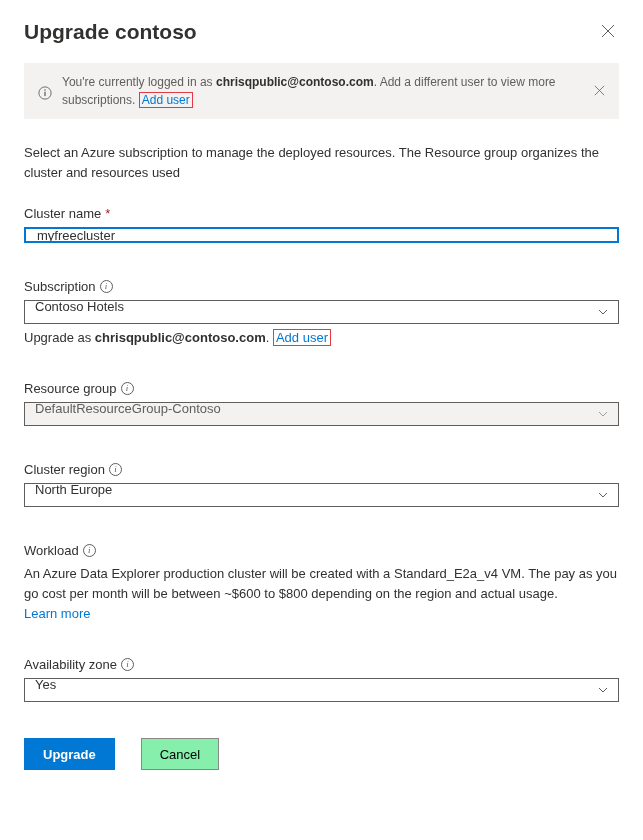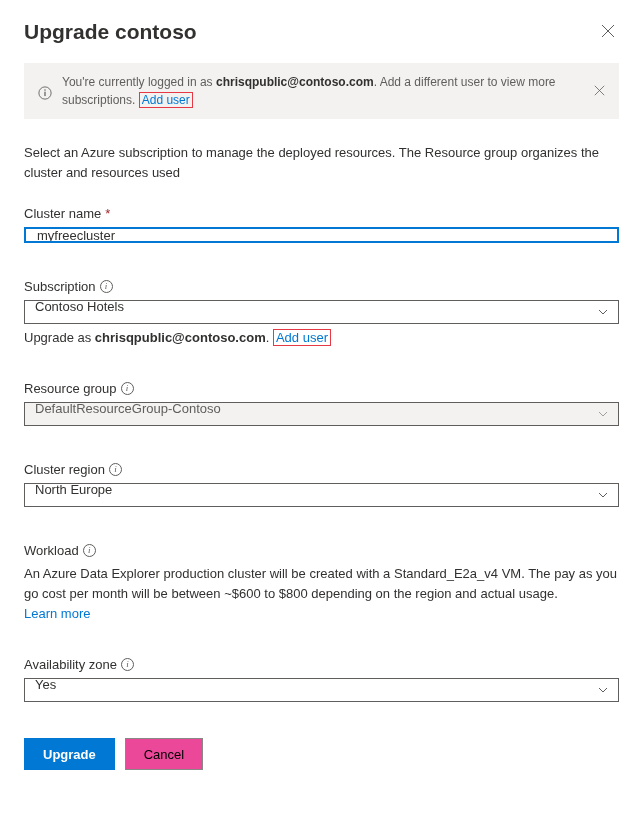--- a/index.html
+++ b/index.html
@@ -108,28 +108,28 @@
       position: absolute;
       right: 10px;
       top: 50%;
       transform: translateY(-50%);
       pointer-events: none;
     }
     .helper-line { font-size: 13px; color: #323130; margin-top: 6px; }
     .helper-line b { font-weight: 600; }
     .workload-desc { font-size: 13px; color: #323130; line-height: 1.55; margin-top: 4px; }
     .learn-more { color: #0078d4; text-decoration: none; display: inline-block; margin-top: 2px; }
-    .button-row { display: flex; gap: 10px; margin-top: 28px; }
+    .button-row { display: flex; gap: 26px; margin-top: 28px; }
     .btn {
       height: 32px;
       padding: 0 18px;
       font-size: 13px;
       font-family: inherit;
       border: 1px solid #8a8886;
-      background: #ec4899;
+      background: #86efac;
       cursor: pointer;
     }
     .btn.primary {
       background: #0078d4;
       border-color: #0078d4;
       color: #fff;
       font-weight: 600;
     }
   </style>
 </head>

